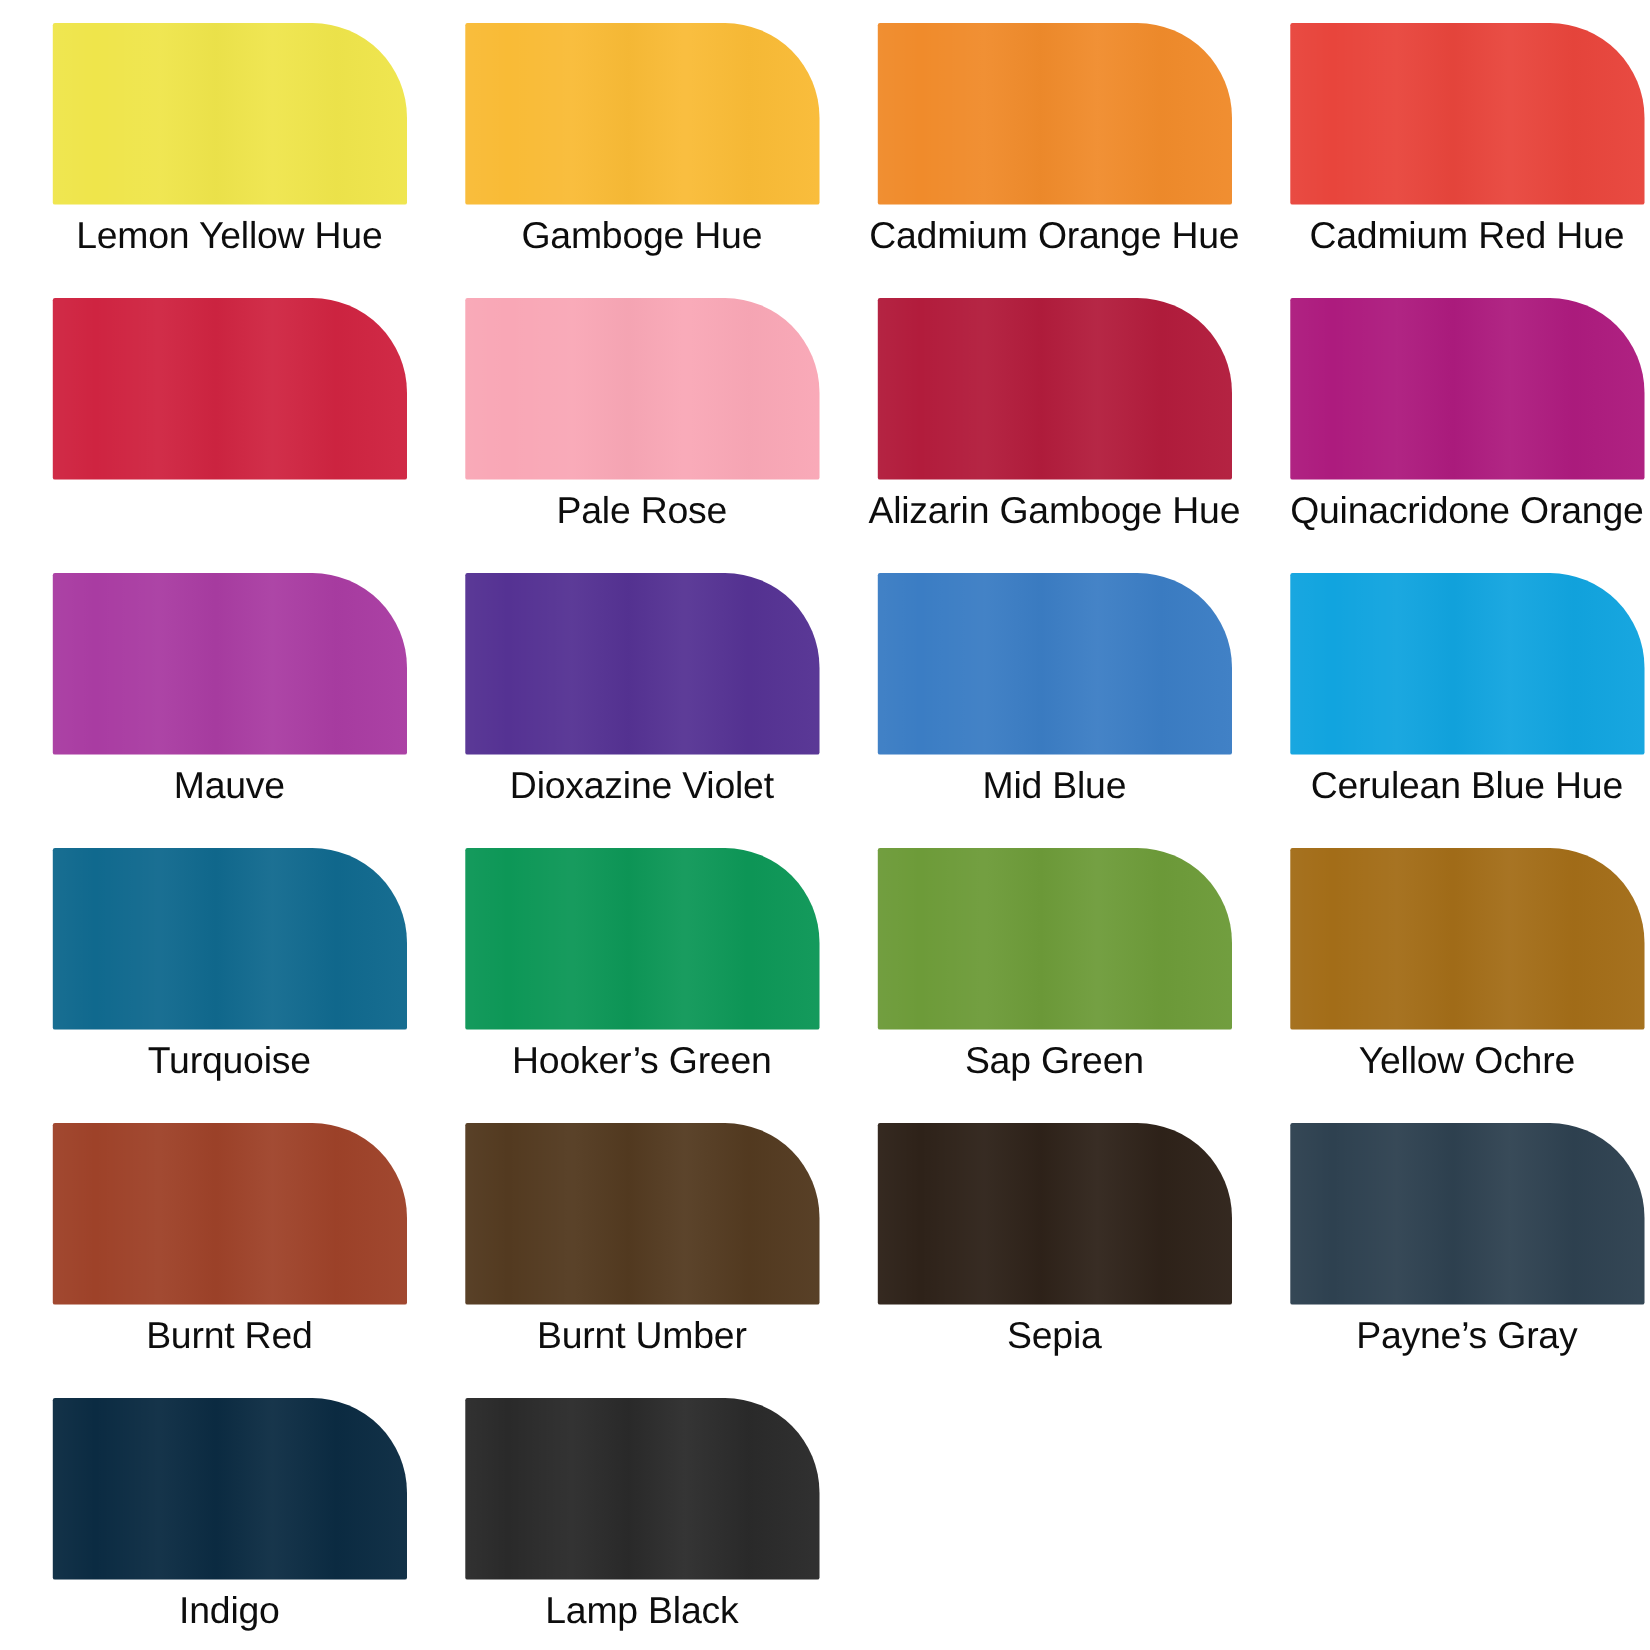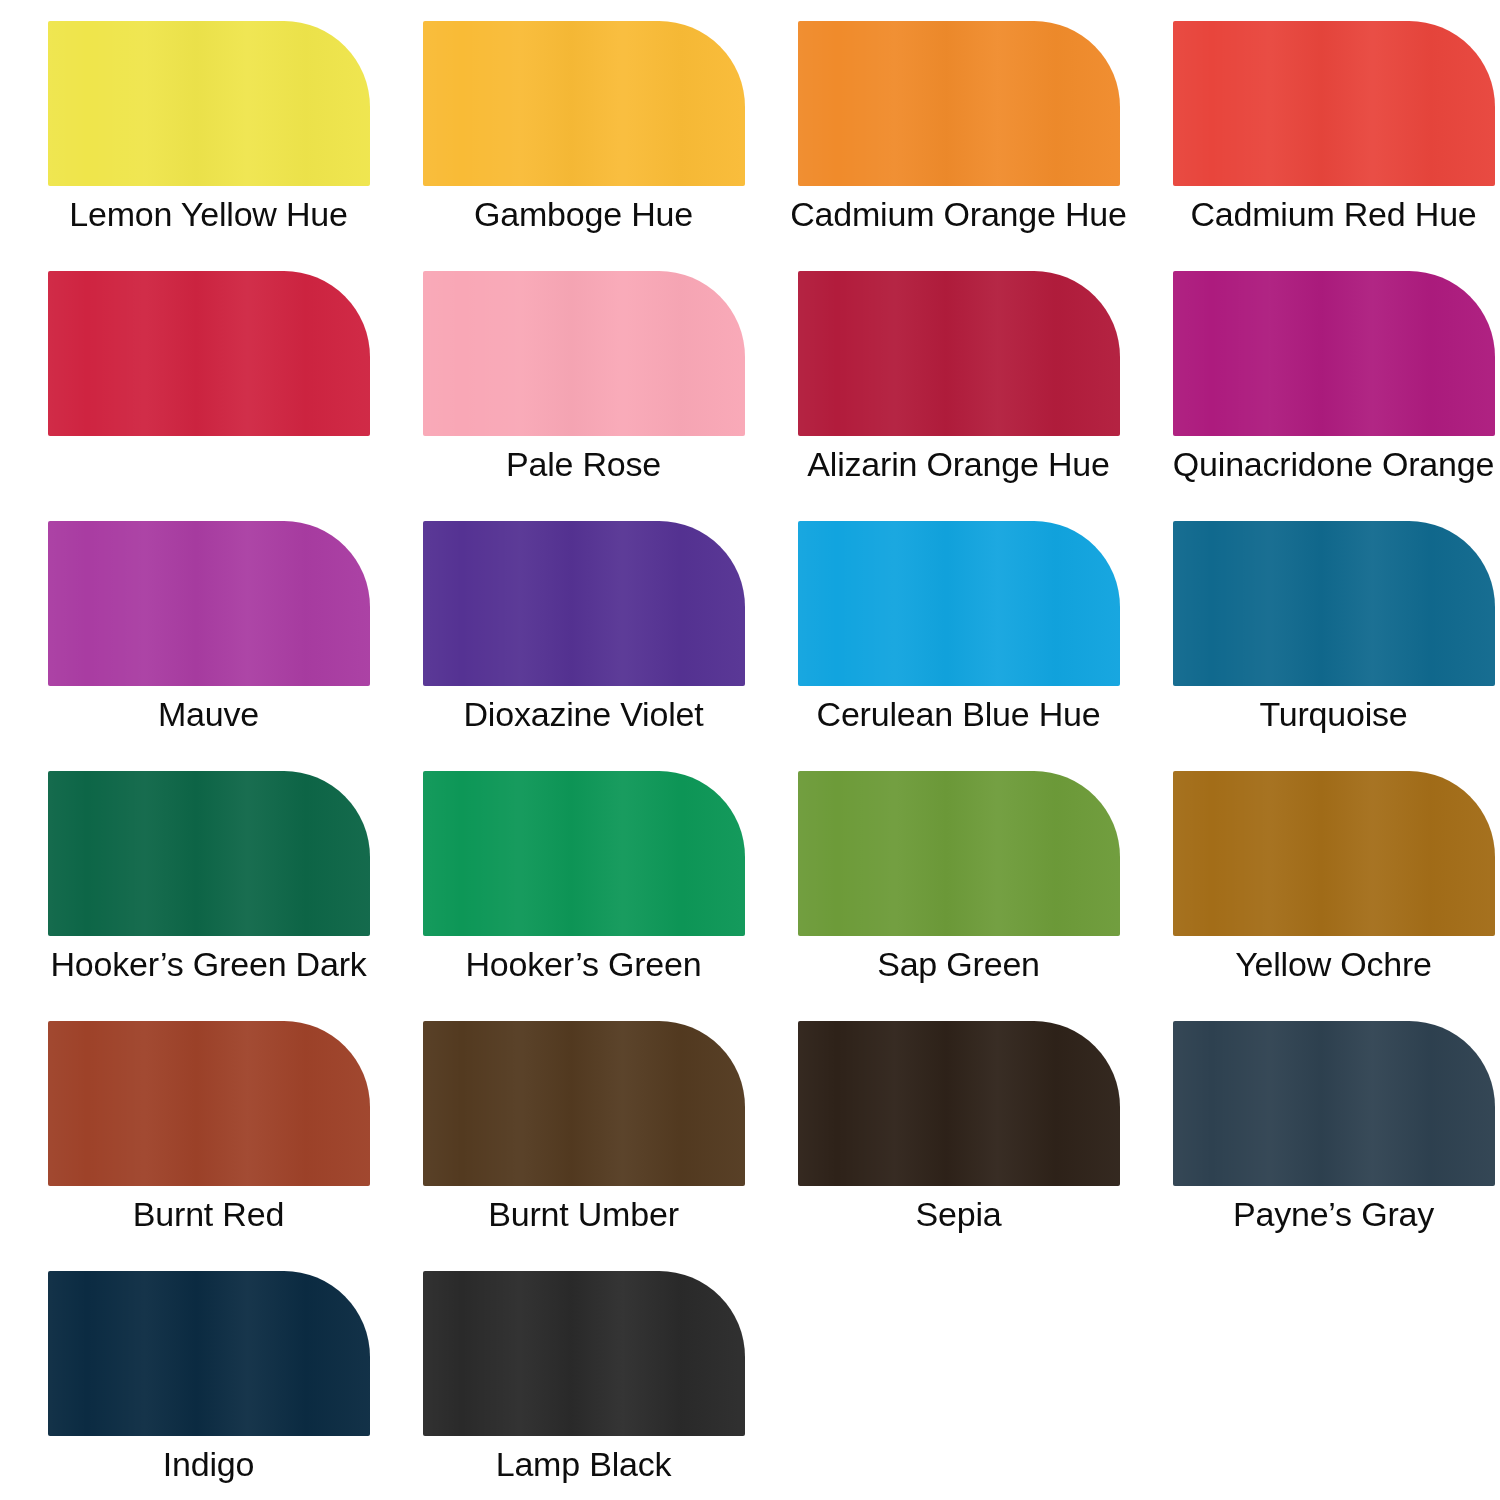--- a/index.html
+++ b/index.html
@@ -98,45 +98,45 @@
     </div>
     <div class="swatch-cell">
       <div class="swatch-chip" style="background: rgb(207, 36, 65);"></div>
     </div>
     <div class="swatch-cell">
       <div class="swatch-chip" style="background: rgb(249, 167, 182);"></div>
       <div class="swatch-label">Pale Rose</div>
     </div>
     <div class="swatch-cell">
       <div class="swatch-chip" style="background: rgb(178, 28, 60);"></div>
-      <div class="swatch-label">Alizarin Orange Hue</div>
+      <div class="swatch-label">Alizarin Gamboge Hue</div>
     </div>
     <div class="swatch-cell">
       <div class="swatch-chip" style="background: rgb(173, 27, 126);"></div>
       <div class="swatch-label">Quinacridone Orange</div>
     </div>
     <div class="swatch-cell">
       <div class="swatch-chip" style="background: rgb(169, 60, 162);"></div>
       <div class="swatch-label">Mauve</div>
     </div>
     <div class="swatch-cell">
       <div class="swatch-chip" style="background: rgb(85, 50, 147);"></div>
       <div class="swatch-label">Dioxazine Violet</div>
     </div>
     <div class="swatch-cell">
+      <div class="swatch-chip" style="background: rgb(59, 125, 196);"></div>
+      <div class="swatch-label">Mid Blue</div>
+    </div>
+    <div class="swatch-cell">
       <div class="swatch-chip" style="background: rgb(17, 164, 223);"></div>
       <div class="swatch-label">Cerulean Blue Hue</div>
     </div>
     <div class="swatch-cell">
       <div class="swatch-chip" style="background: rgb(16, 105, 142);"></div>
       <div class="swatch-label">Turquoise</div>
-    </div>
-    <div class="swatch-cell">
-      <div class="swatch-chip" style="background: rgb(13, 102, 71);"></div>
-      <div class="swatch-label">Hooker’s Green Dark</div>
     </div>
     <div class="swatch-cell">
       <div class="swatch-chip" style="background: rgb(13, 151, 87);"></div>
       <div class="swatch-label">Hooker’s Green</div>
     </div>
     <div class="swatch-cell">
       <div class="swatch-chip" style="background: rgb(109, 155, 57);"></div>
       <div class="swatch-label">Sap Green</div>
     </div>
     <div class="swatch-cell">

